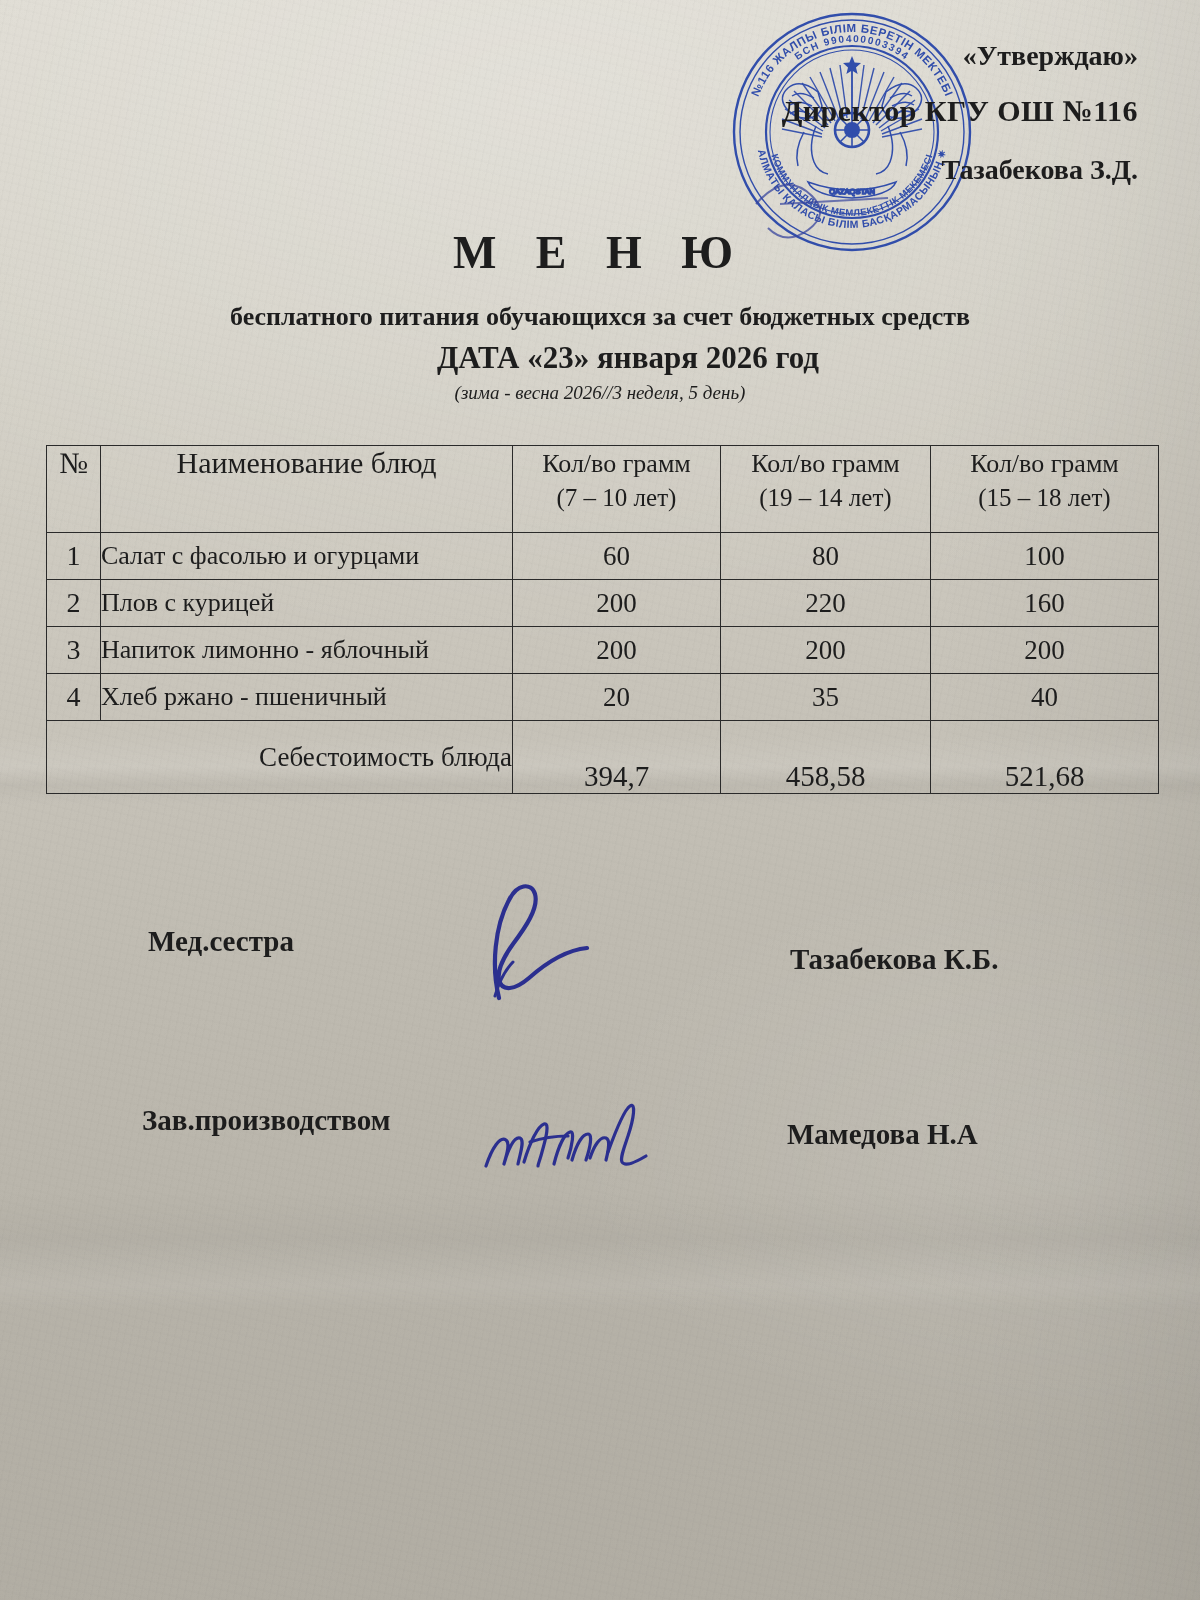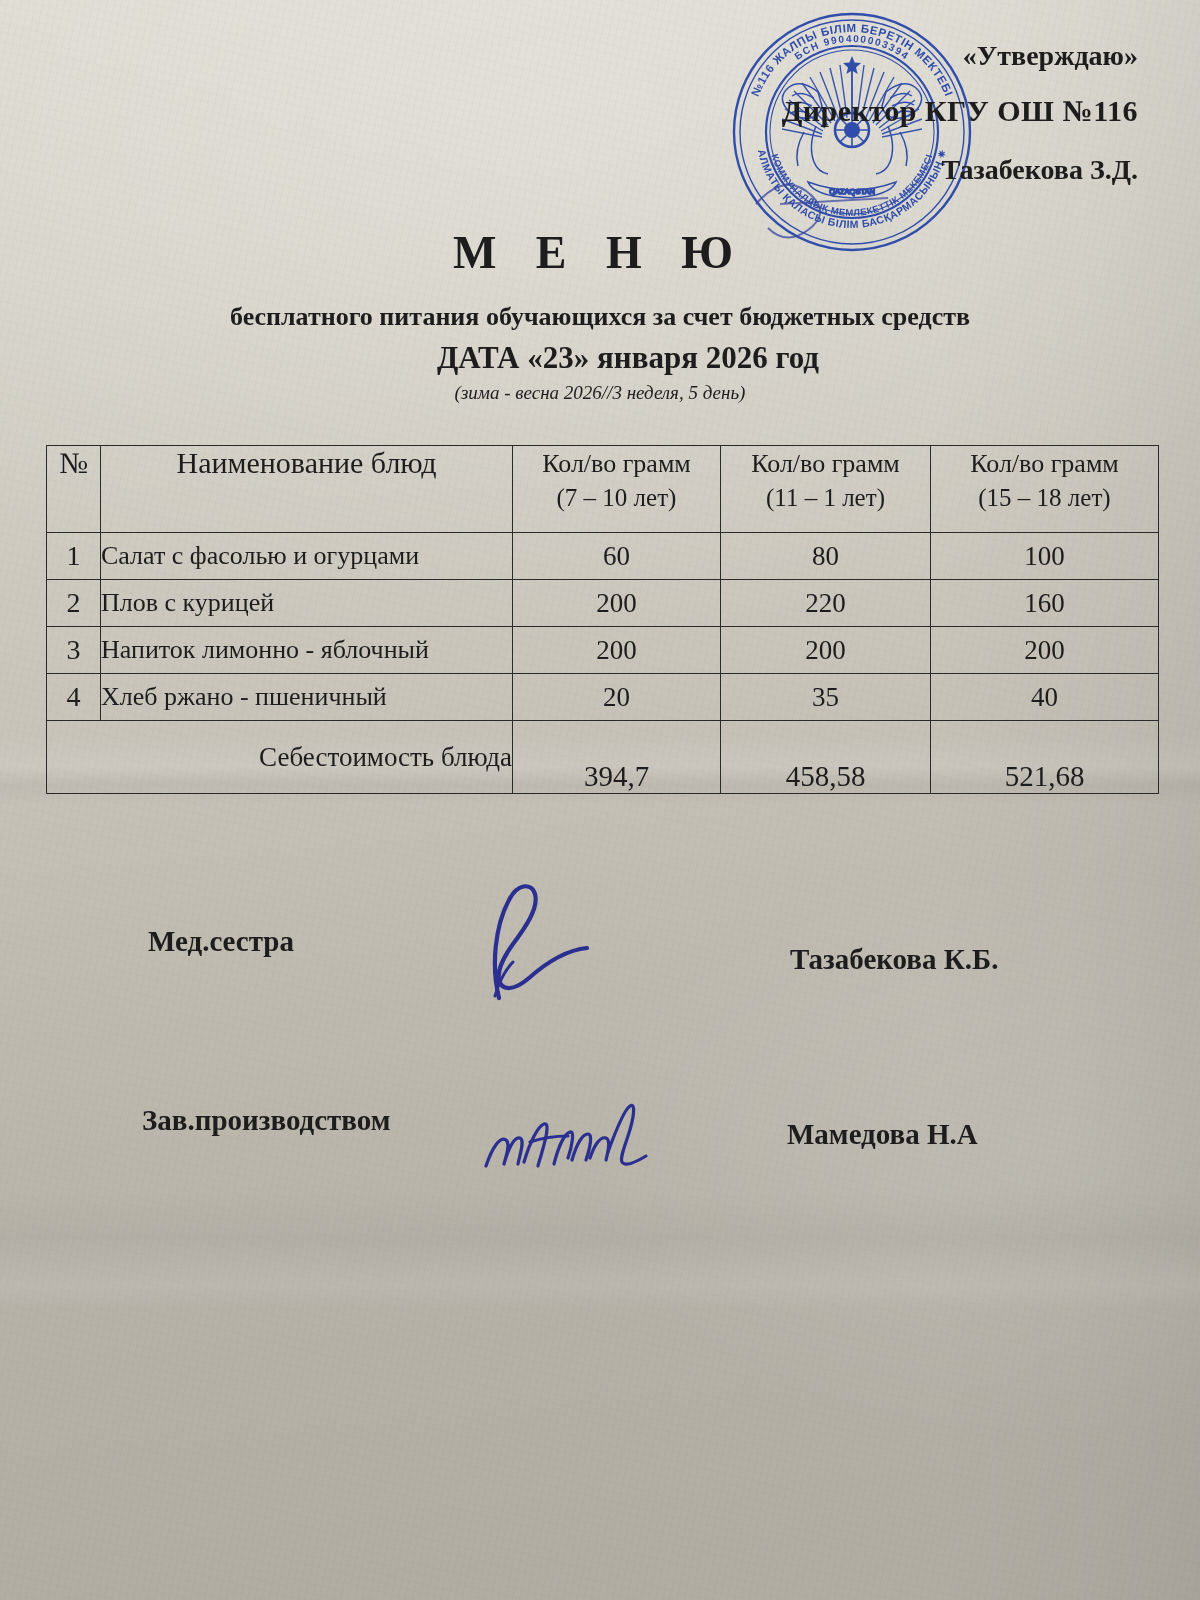--- a/index.html
+++ b/index.html
@@ -337,21 +337,21 @@
       <thead>
         <tr>
           <td class="hdr-num">№</td>
           <td class="hdr-name">Наименование блюд</td>
           <td class="hdr-g">
             <span>Кол/во грамм</span>
             <span class="sub">(7 – 10 лет)</span>
           </td>
           <td class="hdr-g">
             <span>Кол/во грамм</span>
-            <span class="sub">(11 – 1 лет)</span>
+            <span class="sub">(19 – 14 лет)</span>
           </td>
           <td class="hdr-g">
             <span>Кол/во грамм</span>
             <span class="sub">(15 – 18 лет)</span>
           </td>
         </tr>
       </thead>
       <tbody>
         <tr>
           <td class="num">1</td>

